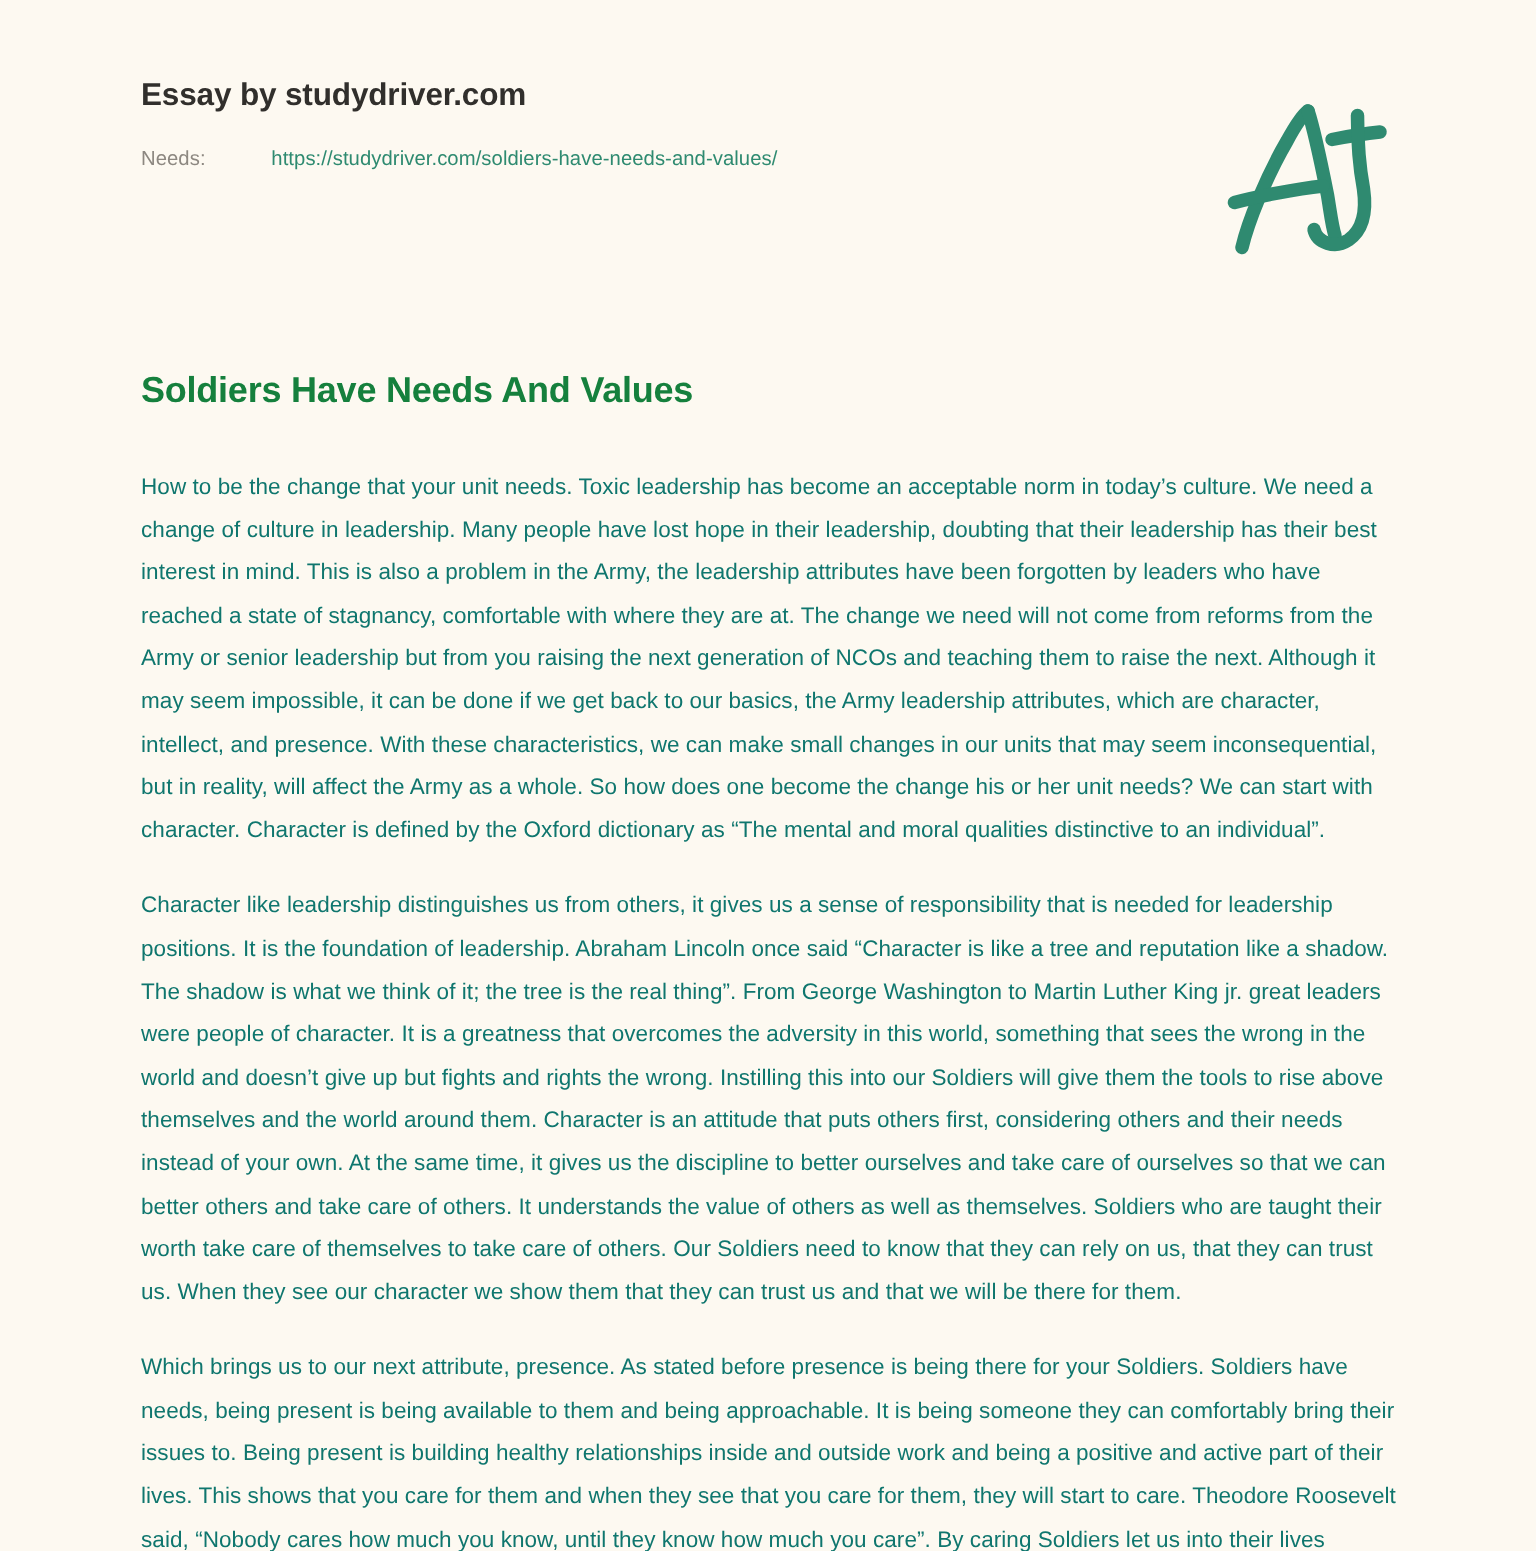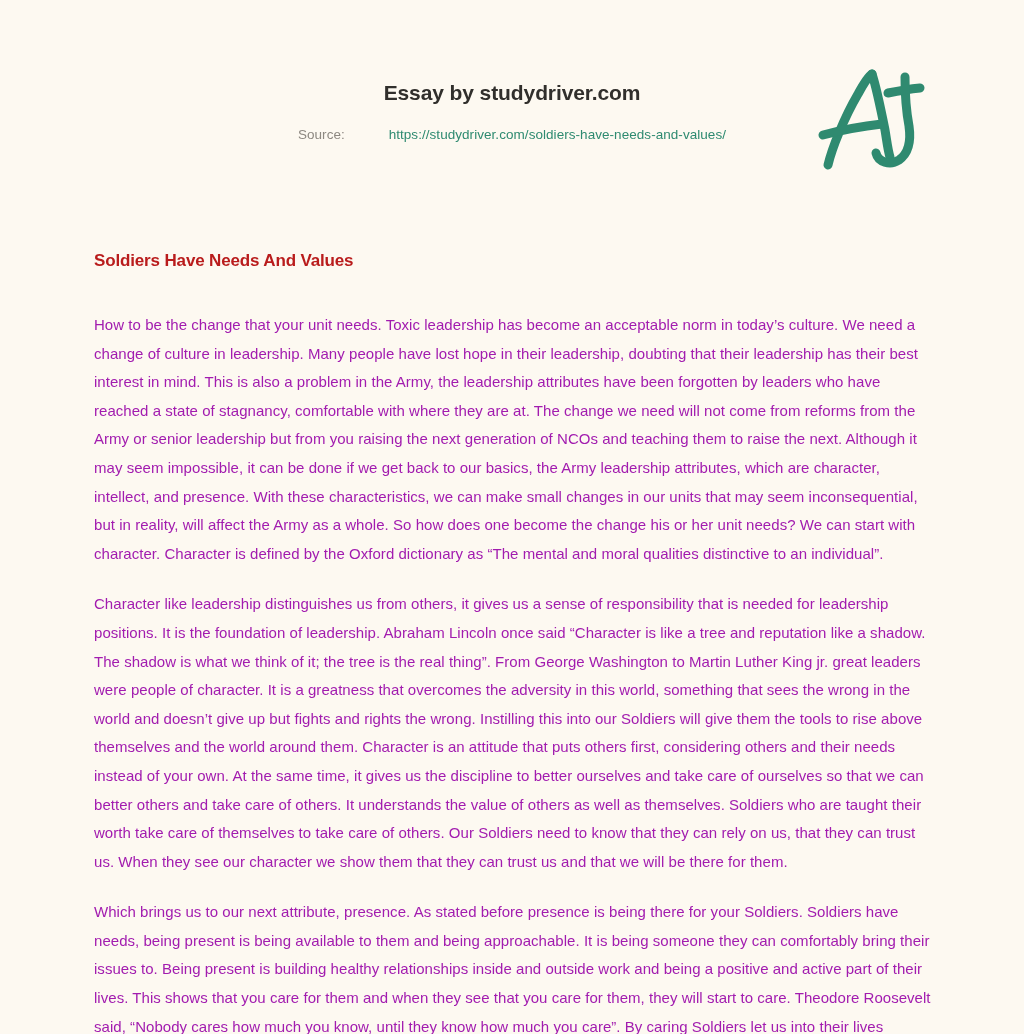--- a/index.html
+++ b/index.html
@@ -19,23 +19,22 @@
     position: relative;
     width: 1024px;
     height: 1034px;
     box-sizing: border-box;
   }
 
   
   .header {
     position: absolute;
     left: 94px;
-    top: 79px;
+    top: 50px;
     width: 836px;
-    text-align: center;
   }
   .brand-line {
     font-size: 21px;
     font-weight: bold;
     color: #312f2c;
     letter-spacing: -0.1px;
     line-height: 28px;
     margin: 0;
   }
   .source-line {
@@ -65,55 +64,55 @@
     height: 116px;
   }
 
   
   .doc-title {
     position: absolute;
     left: 94px;
     top: 244px;
     width: 840px;
     margin: 0;
-    font-size: 17px;
+    font-size: 24px;
     font-weight: bold;
-    color: #b91c1c;
+    color: #15803d;
     letter-spacing: -0.15px;
     line-height: 34px;
   }
 
   
   .body-copy {
     position: absolute;
     left: 94px;
     top: 311px;
     width: 838px;
   }
   .body-copy p {
     margin: 0 0 22px 0;
     font-size: 15px;
     line-height: 28.6px;
-    color: #a21caf;
+    color: #0f766e;
     letter-spacing: 0.04px;
     text-align: left;
   }
   .body-copy p:last-child {
     margin-bottom: 0;
   }
 </style>
 </head>
 <body>
 
 <div class="page">
 
   <div class="header">
     <p class="brand-line">Essay by studydriver.com</p>
     <p class="source-line">
-      <span>Source:</span>
+      <span>Needs:</span>
       <a class="source-link" href="#">https://studydriver.com/soldiers-have-needs-and-values/</a>
     </p>
   </div>
 
   <div class="logo">
     <svg viewBox="0 0 130 116" xmlns="http://www.w3.org/2000/svg" aria-hidden="true">
       <g fill="none" stroke="#2f8a70" stroke-linecap="round" stroke-linejoin="round">
 
         <path d="M22 107 C26 90 38 60 52 36 C58 25 63 18 66 16" stroke-width="9"></path>
 

